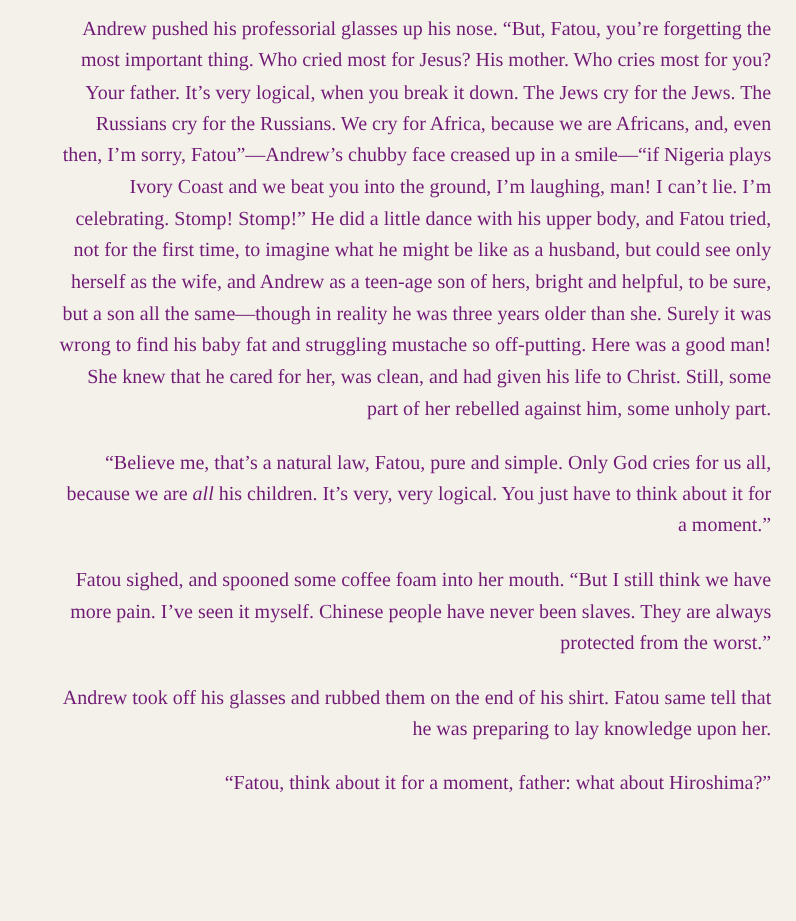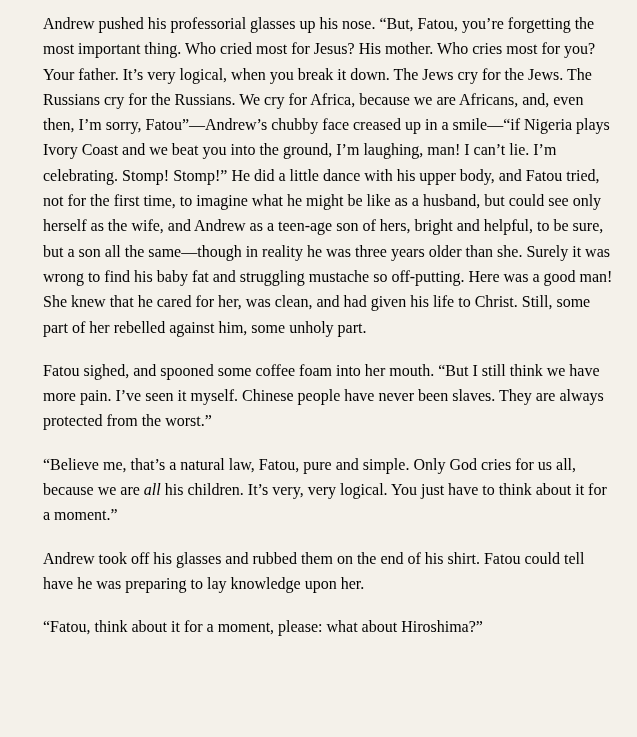--- a/index.html
+++ b/index.html
@@ -13,38 +13,38 @@
     overflow: hidden;
   }
   .page {
     box-sizing: border-box;
     width: 637px;
     height: 629px;
     padding: 11px 20px 0 43px;
     font-family: "Liberation Serif", "DejaVu Serif", serif;
     font-size: 16px;
     line-height: 25.3px;
-    color: #000000;
-    text-align: left;
+    color: #701a75;
+    text-align: right;
   }
   .para {
     margin: 0 0 18px 0;
     padding: 0;
   }
   .ital {
     font-style: italic;
   }
 </style>
 </head>
 <body>
 
 <main class="page">
   <p class="para"><span>Andrew pushed his professorial glasses up his nose. “But, Fatou, you’re forgetting the most important thing. Who cried most for Jesus? His mother. Who cries most for you? Your father. It’s very logical, when you break it down. The Jews cry for the Jews. The Russians cry for the Russians. We cry for Africa, because we are Africans, and, even then, I’m sorry, Fatou”—Andrew’s chubby face creased up in a smile—“if Nigeria plays Ivory Coast and we beat you into the ground, I’m laughing, man! I can’t lie. I’m celebrating. Stomp! Stomp!” He did a little dance with his upper body, and Fatou tried, not for the first time, to imagine what he might be like as a husband, but could see only herself as the wife, and Andrew as a teen-age son of hers, bright and helpful, to be sure, but a son all the same—though in reality he was three years older than she. Surely it was wrong to find his baby fat and struggling mustache so off-putting. Here was a good man! She knew that he cared for her, was clean, and had given his life to Christ. Still, some part of her rebelled against him, some unholy part.</span></p>
 
 
+  <p class="para"><span>“Believe me, that’s a natural law, Fatou, pure and simple. Only God cries for us all, because we are </span><em class="ital">all</em><span> his children. It’s very, very logical. You just have to think about it for a moment.”</span></p>
+
   <p class="para"><span>Fatou sighed, and spooned some coffee foam into her mouth. “But I still think we have more pain. I’ve seen it myself. Chinese people have never been slaves. They are always protected from the worst.”</span></p>
 
-  <p class="para"><span>“Believe me, that’s a natural law, Fatou, pure and simple. Only God cries for us all, because we are </span><em class="ital">all</em><span> his children. It’s very, very logical. You just have to think about it for a moment.”</span></p>
+  <p class="para"><span>Andrew took off his glasses and rubbed them on the end of his shirt. Fatou same tell that he was preparing to lay knowledge upon her.</span></p>
 
-  <p class="para"><span>Andrew took off his glasses and rubbed them on the end of his shirt. Fatou could tell have he was preparing to lay knowledge upon her.</span></p>
-
-  <p class="para"><span>“Fatou, think about it for a moment, please: what about Hiroshima?”</span></p>
+  <p class="para"><span>“Fatou, think about it for a moment, father: what about Hiroshima?”</span></p>
 </main>
 
 </body></html>

